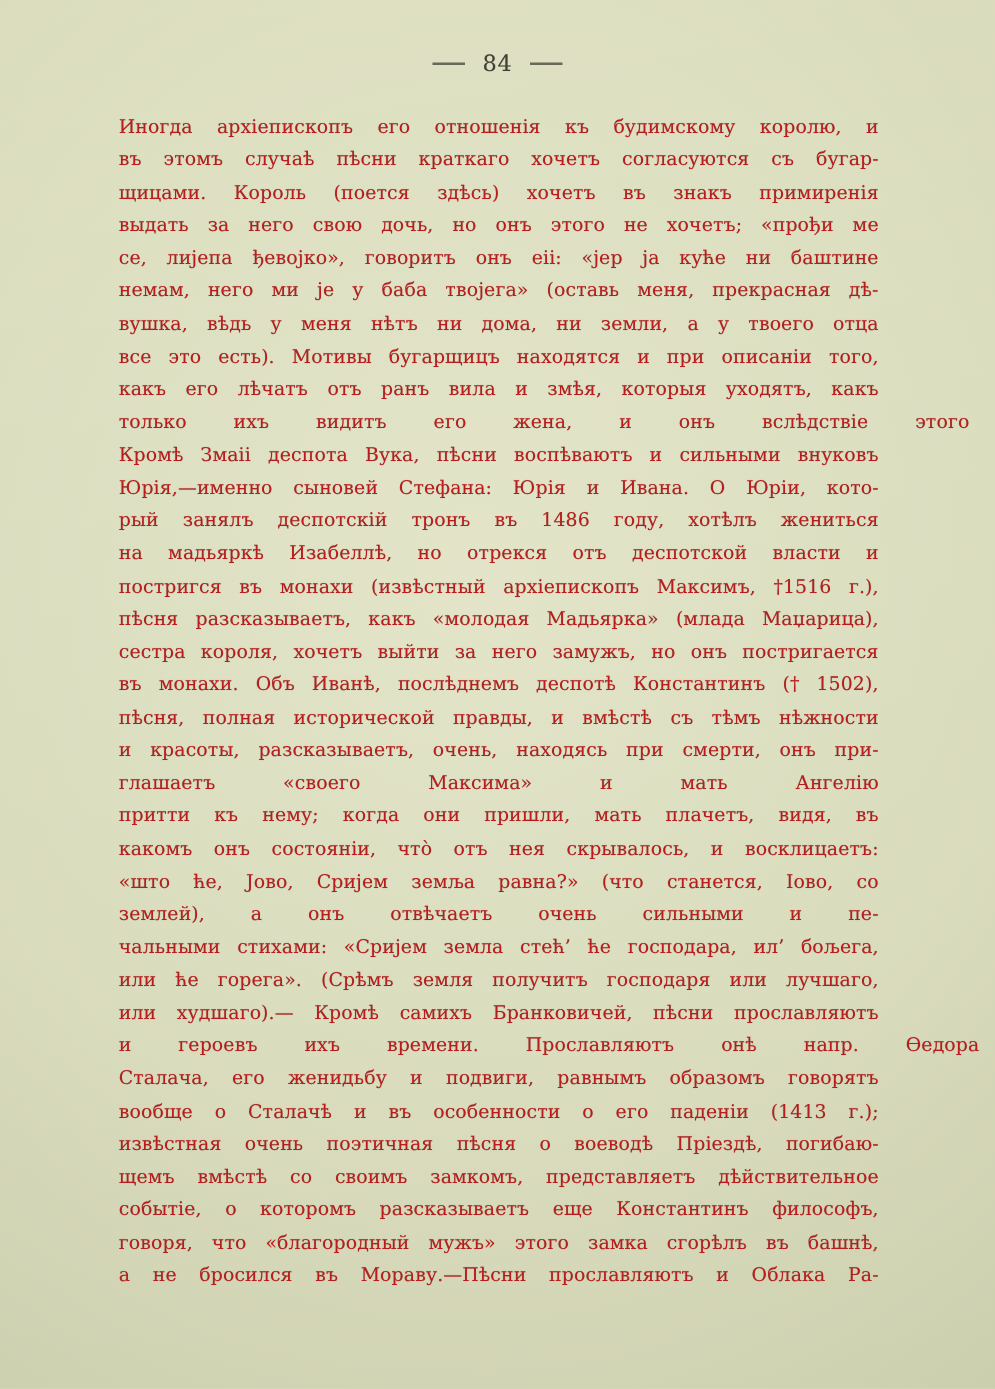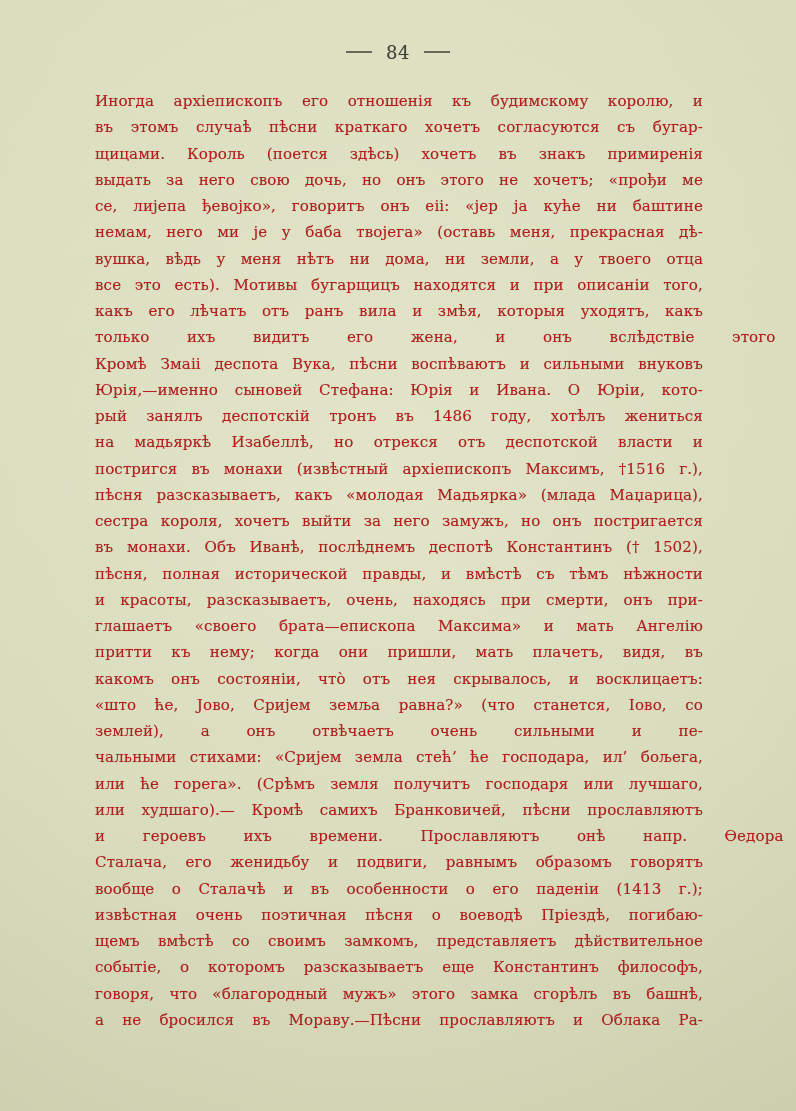--- a/index.html
+++ b/index.html
@@ -124,21 +124,21 @@
       <div class="line just"><span class="w">Кромѣ</span><span class="w">Змаіі</span><span class="w">деспота</span><span class="w">Вука,</span><span class="w">пѣсни</span><span class="w">воспѣваютъ</span><span class="w">и</span><span class="w">сильными</span><span class="w">внуковъ</span></div>
       <div class="line just"><span class="w">Юрія,—именно</span><span class="w">сыновей</span><span class="w">Стефана:</span><span class="w">Юрія</span><span class="w">и</span><span class="w">Ивана.</span><span class="w">О</span><span class="w">Юріи,</span><span class="w">кото-</span></div>
       <div class="line just"><span class="w">рый</span><span class="w">занялъ</span><span class="w">деспотскій</span><span class="w">тронъ</span><span class="w">въ</span><span class="w">1486</span><span class="w">году,</span><span class="w">хотѣлъ</span><span class="w">жениться</span></div>
       <div class="line just"><span class="w">на</span><span class="w">мадьяркѣ</span><span class="w">Изабеллѣ,</span><span class="w">но</span><span class="w">отрекся</span><span class="w">отъ</span><span class="w">деспотской</span><span class="w">власти</span><span class="w">и</span></div>
       <div class="line just"><span class="w">постригся</span><span class="w">въ</span><span class="w">монахи</span><span class="w">(извѣстный</span><span class="w">архіепископъ</span><span class="w">Максимъ,</span><span class="w">†1516</span><span class="w">г.),</span></div>
       <div class="line just"><span class="w">пѣсня</span><span class="w">разсказываетъ,</span><span class="w">какъ</span><span class="w">«молодая</span><span class="w">Мадьярка»</span><span class="w">(млада</span><span class="w">Маџарица),</span></div>
       <div class="line just"><span class="w">сестра</span><span class="w">короля,</span><span class="w">хочетъ</span><span class="w">выйти</span><span class="w">за</span><span class="w">него</span><span class="w">замужъ,</span><span class="w">но</span><span class="w">онъ</span><span class="w">постригается</span></div>
       <div class="line just"><span class="w">въ</span><span class="w">монахи.</span><span class="w">Объ</span><span class="w">Иванѣ,</span><span class="w">послѣднемъ</span><span class="w">деспотѣ</span><span class="w">Константинъ</span><span class="w">(†</span><span class="w">1502),</span></div>
       <div class="line just"><span class="w">пѣсня,</span><span class="w">полная</span><span class="w">исторической</span><span class="w">правды,</span><span class="w">и</span><span class="w">вмѣстѣ</span><span class="w">съ</span><span class="w">тѣмъ</span><span class="w">нѣжности</span></div>
       <div class="line just"><span class="w">и</span><span class="w">красоты,</span><span class="w">разсказываетъ,</span><span class="w">очень,</span><span class="w">находясь</span><span class="w">при</span><span class="w">смерти,</span><span class="w">онъ</span><span class="w">при-</span></div>
-      <div class="line just"><span class="w">глашаетъ</span><span class="w">«своего</span><span class="w">брата—епископа</span><span class="w">Максима»</span><span class="w">и</span><span class="w">мать</span><span class="w">Ангелію</span></div>
+      <div class="line just"><span class="w">глашаетъ</span><span class="w">«своего</span><span class="w">Максима»</span><span class="w">и</span><span class="w">мать</span><span class="w">Ангелію</span></div>
       <div class="line just"><span class="w">притти</span><span class="w">къ</span><span class="w">нему;</span><span class="w">когда</span><span class="w">они</span><span class="w">пришли,</span><span class="w">мать</span><span class="w">плачетъ,</span><span class="w">видя,</span><span class="w">въ</span></div>
       <div class="line just"><span class="w">какомъ</span><span class="w">онъ</span><span class="w">состояніи,</span><span class="w">чтò</span><span class="w">отъ</span><span class="w">нея</span><span class="w">скрывалось,</span><span class="w">и</span><span class="w">восклицаетъ:</span></div>
       <div class="line just"><span class="w">«што</span><span class="w">ће,</span><span class="w">Јово,</span><span class="w">Сријем</span><span class="w">земља</span><span class="w">равна?»</span><span class="w">(что</span><span class="w">станется,</span><span class="w">Іово,</span><span class="w">со</span></div>
       <div class="line just"><span class="w">землей),</span><span class="w">а</span><span class="w">онъ</span><span class="w">отвѣчаетъ</span><span class="w">очень</span><span class="w">сильными</span><span class="w">и</span><span class="w">пе-</span></div>
       <div class="line just"><span class="w">чальными</span><span class="w">стихами:</span><span class="w">«Сријем</span><span class="w">земла</span><span class="w">стећ’</span><span class="w">ће</span><span class="w">господара,</span><span class="w">ил’</span><span class="w">бољега,</span></div>
       <div class="line just"><span class="w">или</span><span class="w">ће</span><span class="w">горега».</span><span class="w">(Срѣмъ</span><span class="w">земля</span><span class="w">получитъ</span><span class="w">господаря</span><span class="w">или</span><span class="w">лучшаго,</span></div>
       <div class="line just"><span class="w">или</span><span class="w">худшаго).—</span><span class="w">Кромѣ</span><span class="w">самихъ</span><span class="w">Бранковичей,</span><span class="w">пѣсни</span><span class="w">прославляютъ</span></div>
       <div class="line flush"><span class="w">и</span><span class="w">героевъ</span><span class="w">ихъ</span><span class="w">времени.</span><span class="w">Прославляютъ</span><span class="w">онѣ</span><span class="w">напр.</span><span class="w">Ѳедора</span><span class="w">изъ</span></div>
       <div class="line just"><span class="w">Сталача,</span><span class="w">его</span><span class="w">женидьбу</span><span class="w">и</span><span class="w">подвиги,</span><span class="w">равнымъ</span><span class="w">образомъ</span><span class="w">говорятъ</span></div>
       <div class="line just"><span class="w">вообще</span><span class="w">о</span><span class="w">Сталачѣ</span><span class="w">и</span><span class="w">въ</span><span class="w">особенности</span><span class="w">о</span><span class="w">его</span><span class="w">паденіи</span><span class="w">(1413</span><span class="w">г.);</span></div>

